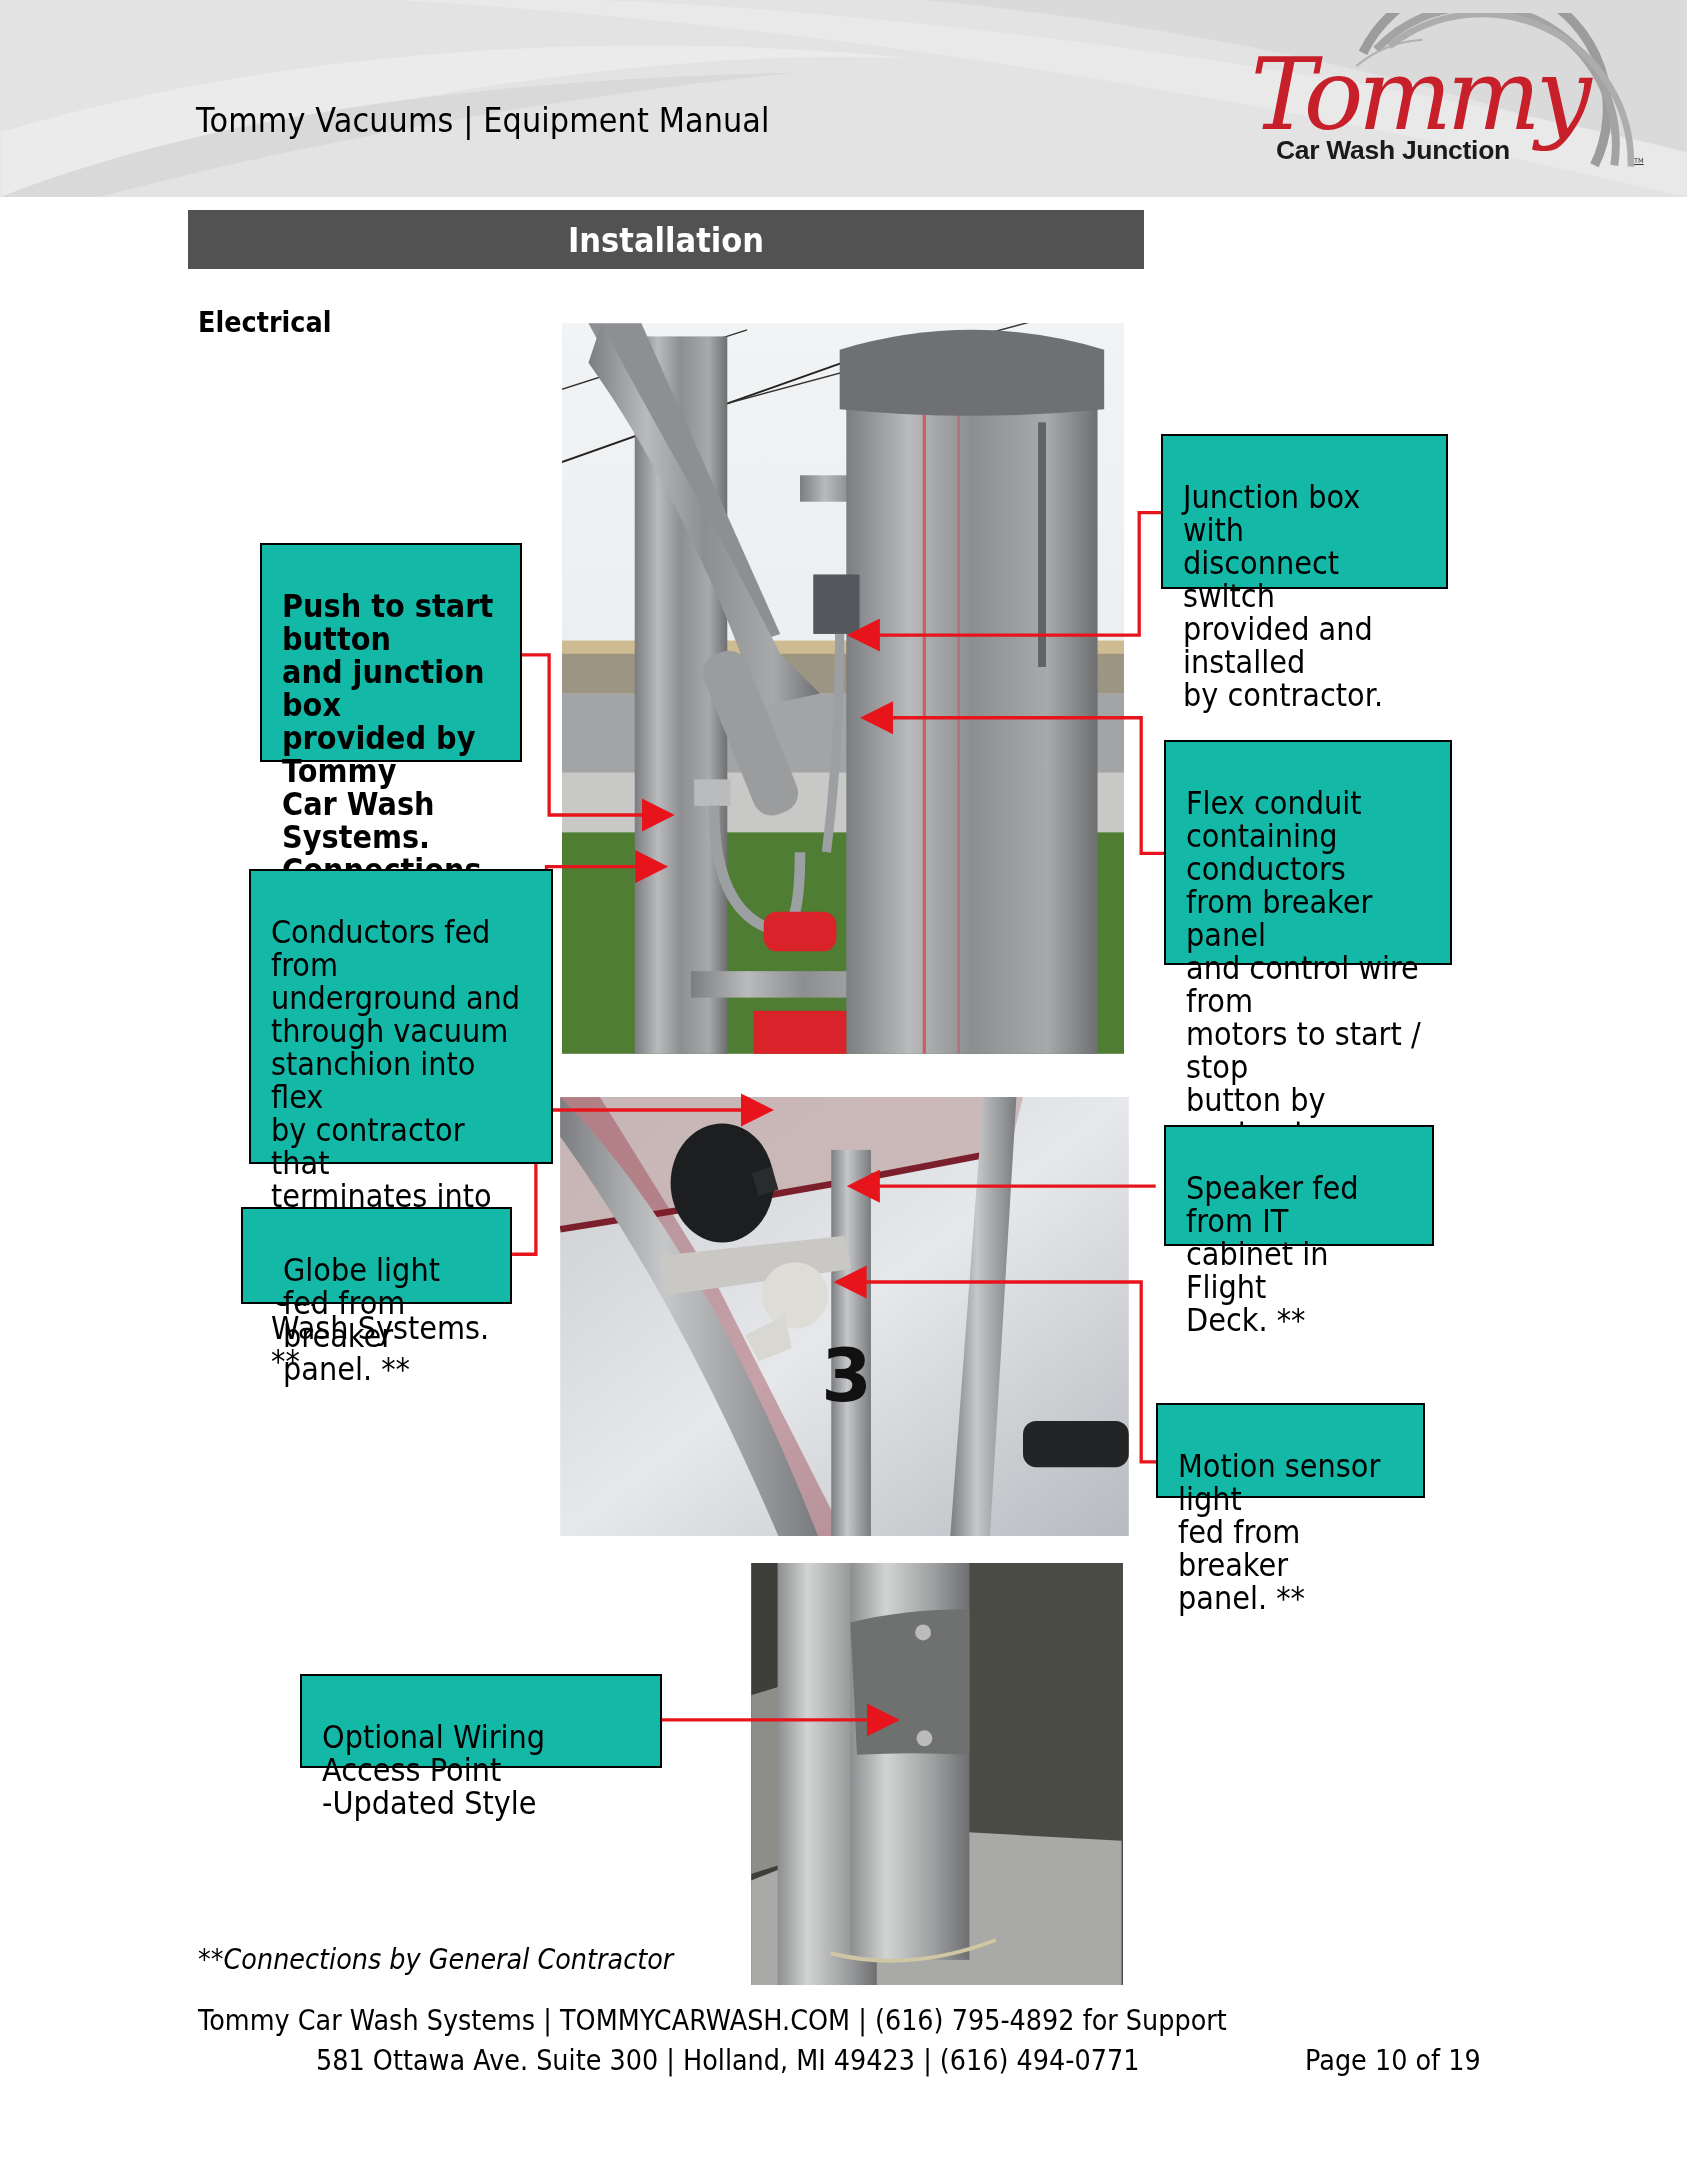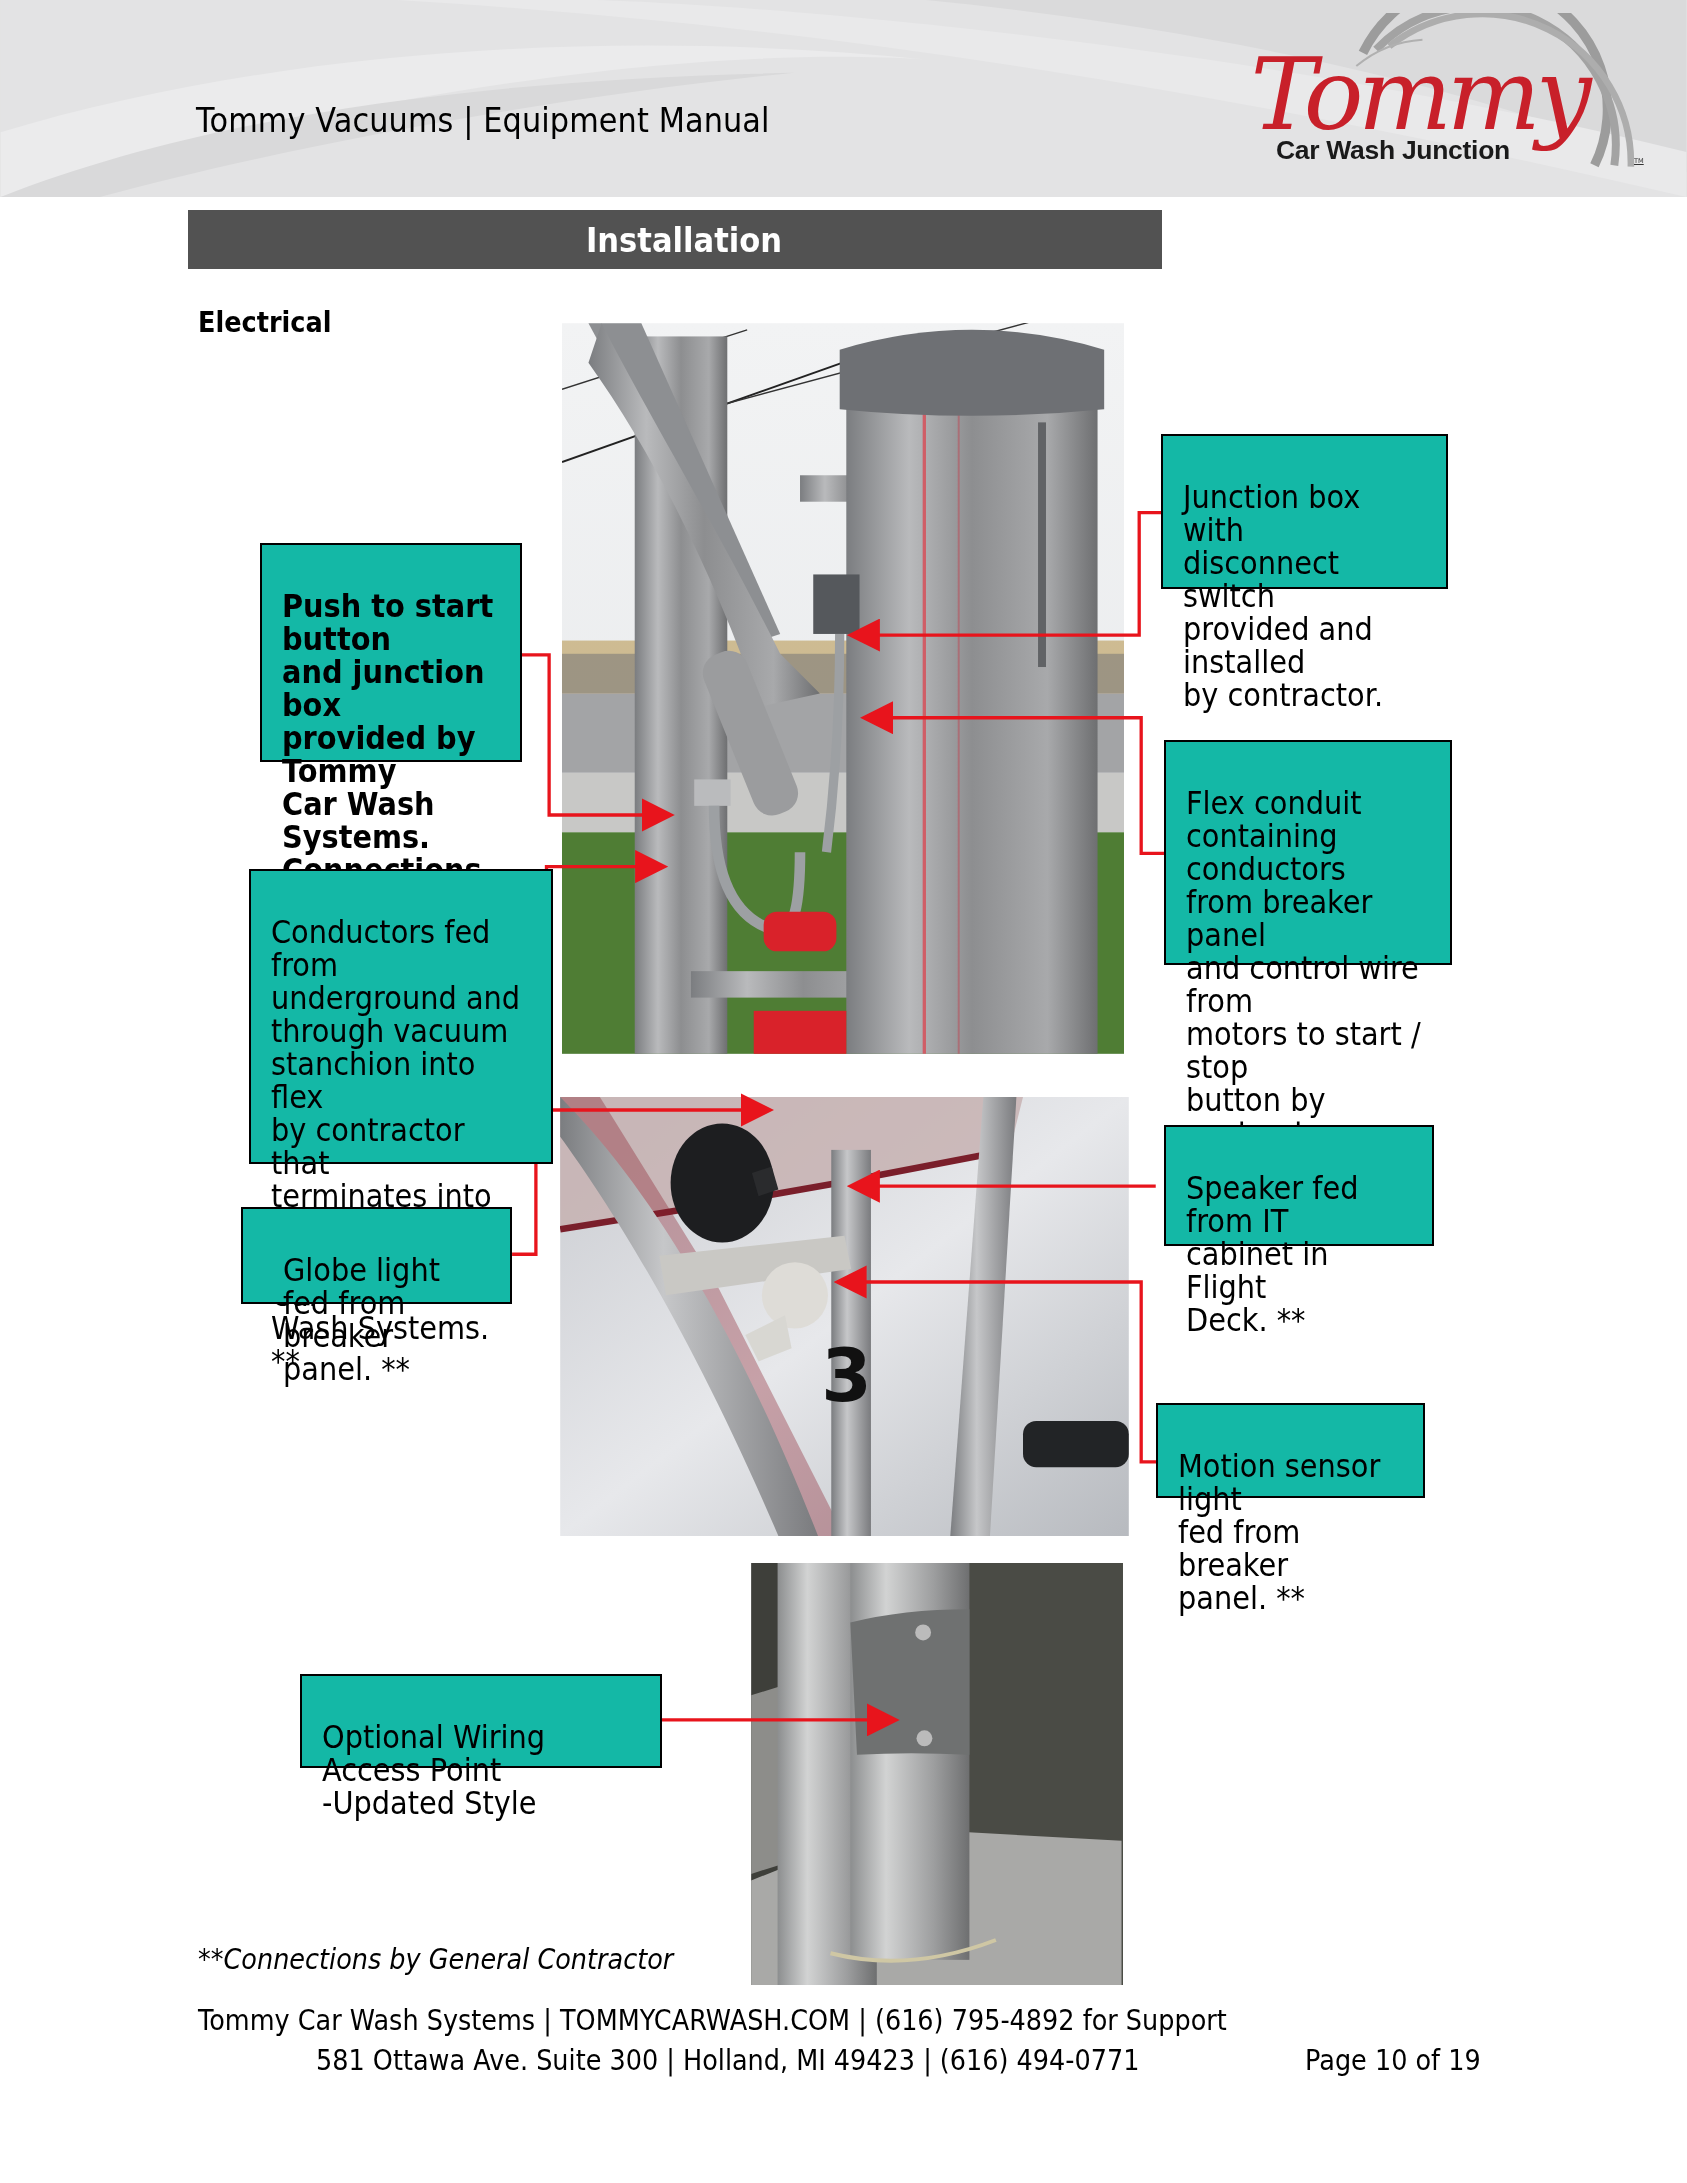--- a/index.html
+++ b/index.html
@@ -24,21 +24,21 @@
   .logo { left: 1224px; top: 13.2px; width: 430px; height: 179px; }
   .logo-subtitle {
     position: absolute; left: 52px; top: 122px; font-size: 26.5px; font-weight: bold;
     font-family: "Liberation Sans", sans-serif; color: #1a1a1a; letter-spacing: -0.3px;
     white-space: nowrap;
   }
   .logo-tm { position: absolute; left: 410px; top: 144px; font-size: 6.6px; color: #333; text-decoration: underline; }
   
   .section-bar {
     left: 188px; top: 210px; width: 956px; height: 59px; background: #525252;
-    display: flex; align-items: center; justify-content: center; padding-left: 18px;
+    display: flex; align-items: center; justify-content: center;
   }
   .section-title {
     color: #fff; font-weight: bold; font-size: 34px;
     font-family: "DejaVu Sans", sans-serif; transform: scaleX(0.9);
   }
   .subheading {
     left: 198px; top: 306px; font-size: 28.4px; font-weight: bold;
     transform: scaleX(0.9); transform-origin: left top;
   }
   

